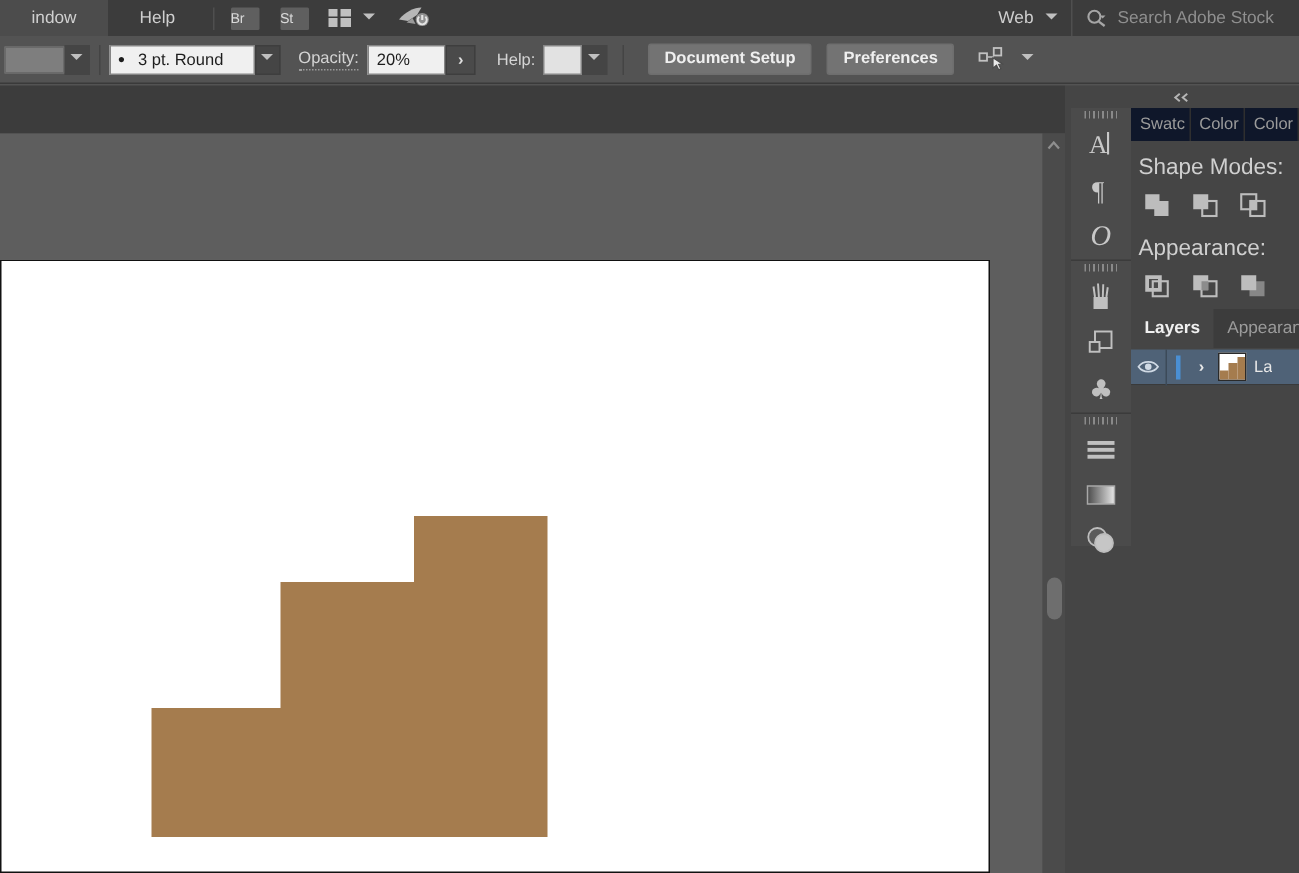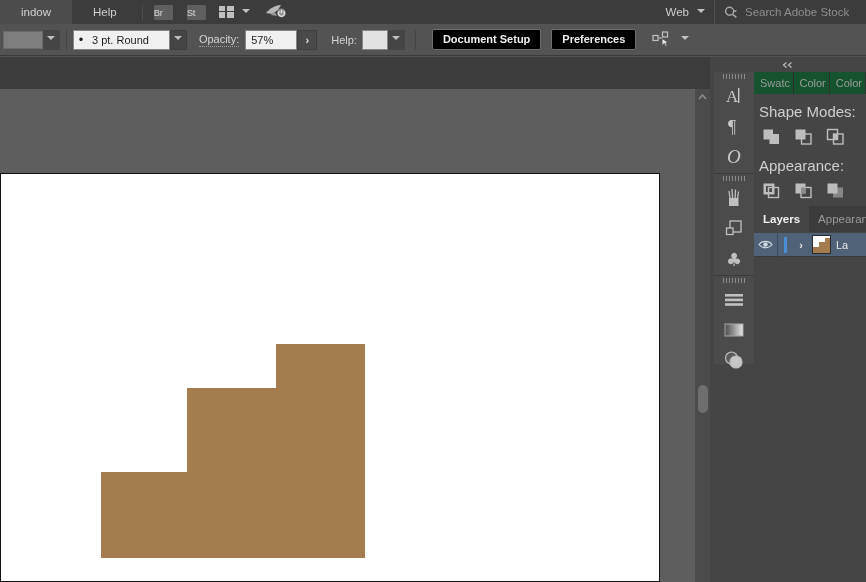--- a/index.html
+++ b/index.html
@@ -87,21 +87,21 @@
   .op-arrow {
     width:20px; height:20px; background:#4a4a4a; border:1px solid #3e3e3e;
     display:flex; align-items:center; justify-content:center;
     color:#e0e0e0; font-size:11px; font-weight:bold;
   }
   .style-label { margin-left:14px; font-size:11px; color:#d4d4d4; }
   .style-swatch { margin-left:5px; width:26px; height:20px; background:#e2e2e2; border:1px solid #868686;}
   .style-dd { width:17px; height:20px; background:#454545; display:flex; align-items:center; justify-content:center;}
   .ob-btn {
     height:21px; line-height:19px; padding:0 10px; margin-left:10px;
-    background:#000000; border:1px solid #6e6e6e; border-radius:2px;
+    background:#737373; border:1px solid #6e6e6e; border-radius:2px;
     color:#efefef; font-size:11px; font-weight:bold; white-space:nowrap;
   }
   .ob-snap { margin-left:16px; display:flex; align-items:center; }
 
   
   .tabstrip {
     position:absolute; left:0; top:57px; width:710px; height:32px;
     background:#3c3c3c;
   }
   
@@ -154,21 +154,21 @@
   }
   .rail-icon {
     width:40px; height:30px; display:flex; align-items:center; justify-content:center;
   }
 
   
   .pf-panel {
     position:absolute; left:754px; top:72px; width:112px; height:134px;
     background:#454545;
   }
-  .pf-tabs { display:flex; height:22px; background:#14532d;justify-content:space-between; }
+  .pf-tabs { display:flex; height:22px; background:#0f172a;justify-content:space-between; }
   .pf-tab {
     height:22px; line-height:22px; padding:0 6px; font-size:11px; color:#9b9b9b;
     border-right:1px solid #2f2f2f; overflow:hidden; white-space:nowrap;
   }
   .pf-body { padding:9px 0 0 5px; }
   .pf-head { font-size:15px; color:#cfcfcf; margin-bottom:7px; }
   .pf-row { display:flex; gap:12px; margin-bottom:10px; padding-left:2px;}
   .pf-btn { width:20px; height:20px; display:flex; align-items:center; justify-content:center;}
 
   
@@ -256,21 +256,21 @@
 
     <div class="brush-combo">
       <span class="dot">•</span>
       <span class="lbl">3 pt. Round</span>
     </div>
     <div class="brush-dd">
       <span class="chev" style="margin-left:0"></span>
     </div>
 
     <div class="op-label">Opacity:</div>
-    <div class="op-input">57%</div>
+    <div class="op-input">20%</div>
     <div class="op-arrow">›</div>
 
     <div class="style-label">Help:</div>
     <div class="style-swatch"></div>
     <div class="style-dd">
       <span class="chev" style="margin-left:0"></span>
     </div>
 
     <div class="ob-sep" style="margin-left:10px"></div>
     <div class="ob-btn">Document Setup</div>

